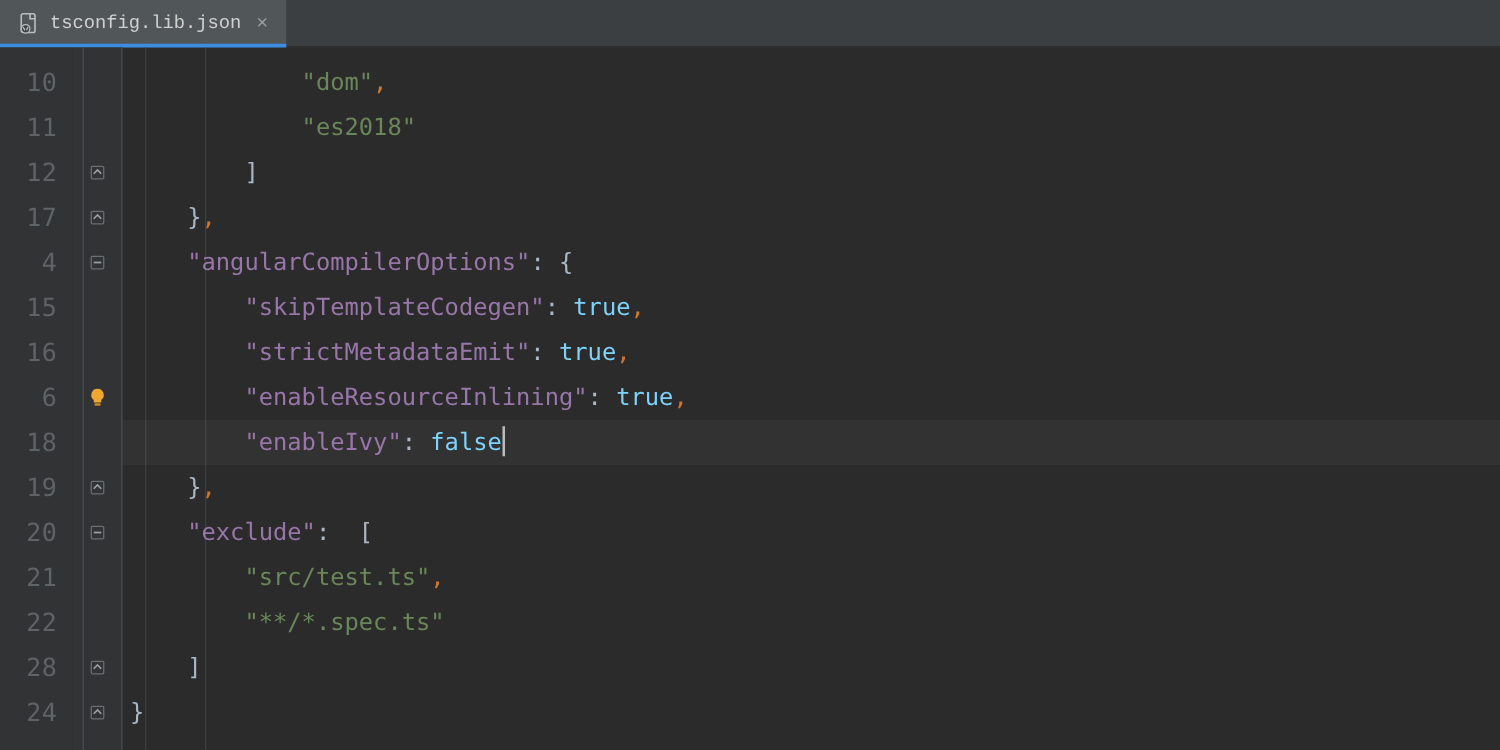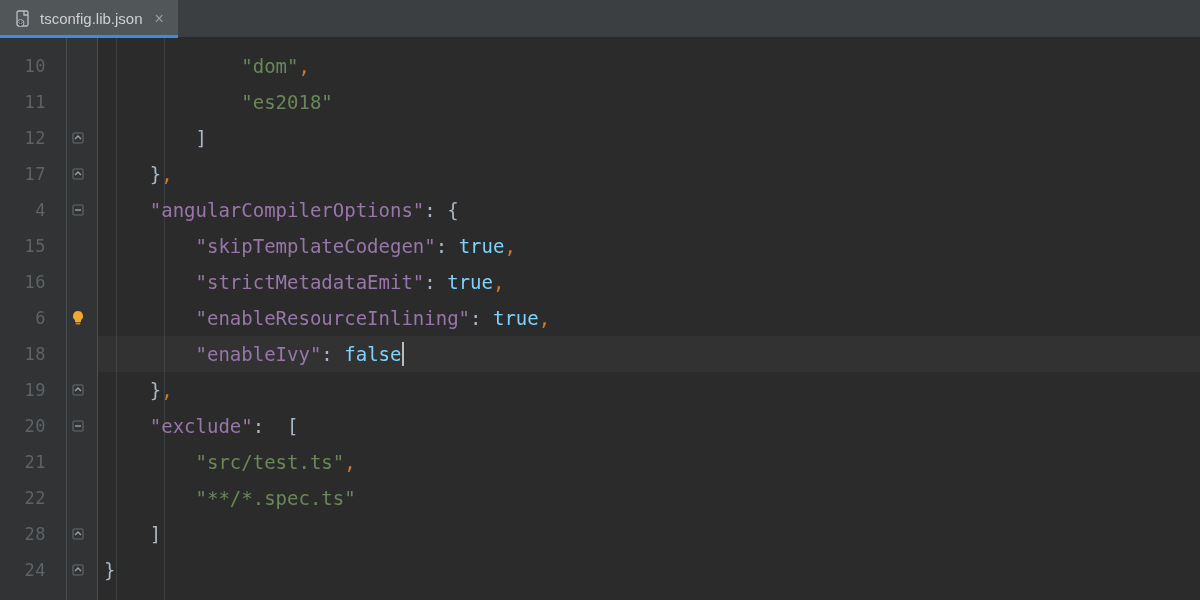--- a/index.html
+++ b/index.html
@@ -18,21 +18,21 @@
     display: flex;
     align-items: stretch;
     border-bottom: 1px solid #2b2b2b;
   }
   .tab {
     display: flex;
     align-items: center;
     padding: 0 14px;
     background: #515658;
     color: #d0d0d0;
-    font-family: Liberation Sans, sans-serif;
+    font-family: Liberation Mono, monospace;
     font-size: 15px;
     gap: 8px;
     position: relative;
   }
   .tab.active::after {
     content: "";
     position: absolute;
     left: 0; right: 0; bottom: -1px;
     height: 3px;
     background: #3a8de0;
@@ -43,21 +43,21 @@
     display: flex;
     height: calc(600px - 38px);
     position: relative;
   }
   .gutter {
     width: 58px;
     background: #313335;
     text-align: right;
     padding-top: 10px;
     color: #5e6366;
-    font-size: 17px;
+    font-size: 20px;
     line-height: 36px;
     user-select: none;
     letter-spacing: 0.5px;
   }
   .gutter .ln { padding-right: 12px; height:36px; }
   .icon-gutter {
     width: 40px;
     background: #313335;
     padding-top: 10px;
     line-height: 36px;

